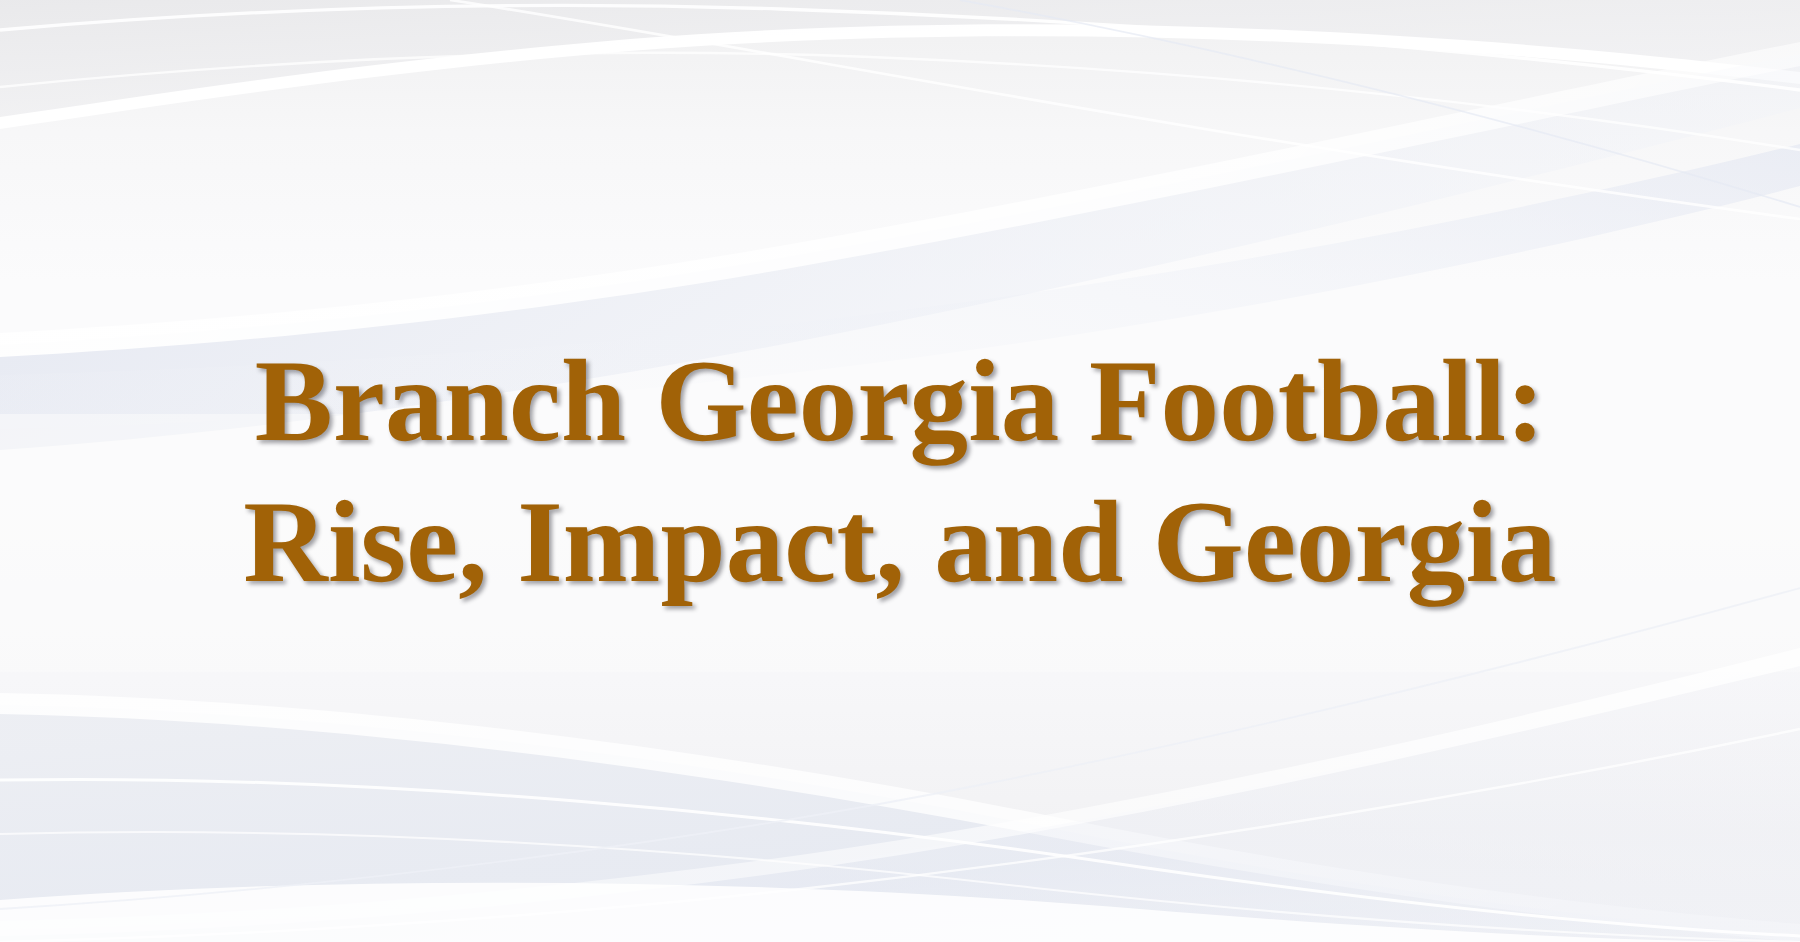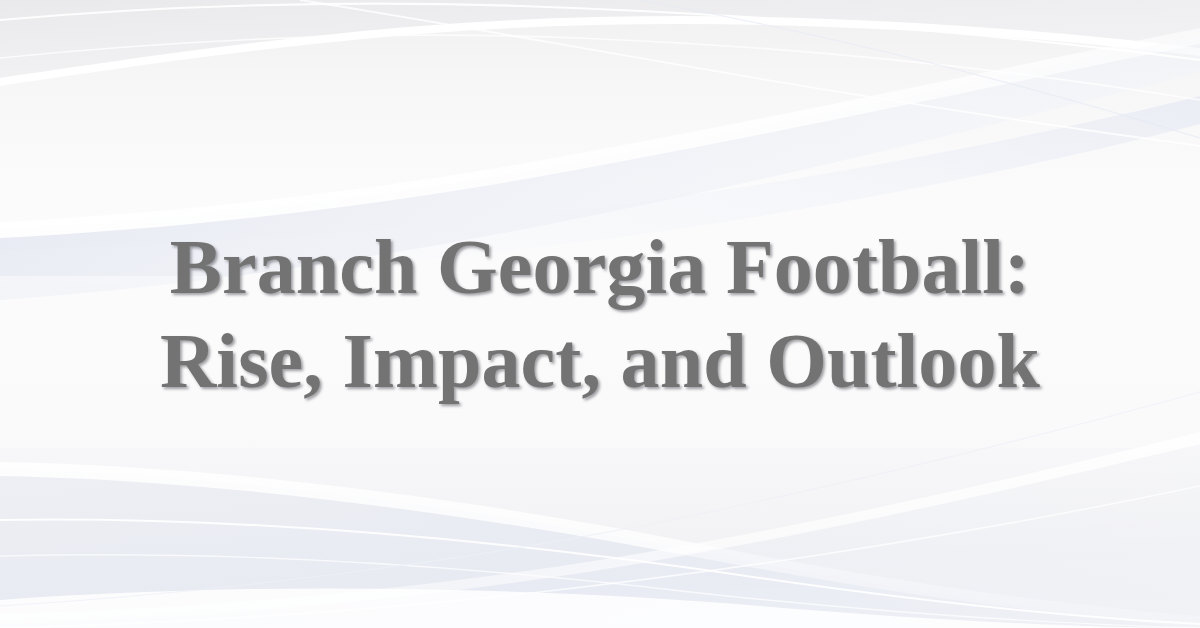--- a/index.html
+++ b/index.html
@@ -60,21 +60,21 @@
   }
   .headline {
     margin: 0;
     width: 100%;
     text-align: center;
     font-family: "Liberation Serif", "DejaVu Serif", serif;
     font-weight: 700;
     font-size: 78px;
     line-height: 94px;
     letter-spacing: 0.1px;
-    color: #737373;
+    color: #a16207;
     text-shadow: 2px 2px 3px rgba(30, 30, 40, 0.42);
   }
   .headline .line { display: block; white-space: nowrap; }
 </style>
 </head>
 <body>
 
 <div id="og-card">
 
   <div class="bg-layer bg-base"></div>
@@ -145,17 +145,17 @@
       <path d="M0,520 C250,516 520,542 760,578 C940,604 1080,618 1200,624" fill="none" stroke="#ffffff" stroke-width="2" opacity="0.9"></path>
       <path d="M0,556 C230,550 470,566 690,592 C890,614 1060,624 1200,628" fill="none" stroke="#ffffff" stroke-width="1.4" opacity="0.7"></path>
       <path d="M1200,486 C1000,528 770,566 540,592 C340,614 160,624 0,628" fill="none" stroke="#ffffff" stroke-width="1.6" opacity="0.75"></path>
       <path d="M1200,392 C1040,436 860,482 660,522 C470,560 230,592 0,606" fill="none" stroke="#eef0f6" stroke-width="1.2" opacity="0.8"></path>
     </svg>
   </div>
 
   <div class="headline-wrap">
     <h1 class="headline">
       <span class="line">Branch Georgia Football:</span>
-      <span class="line">Rise, Impact, and Outlook</span>
+      <span class="line">Rise, Impact, and Georgia</span>
     </h1>
   </div>
 
 </div>
 
 </body></html>

